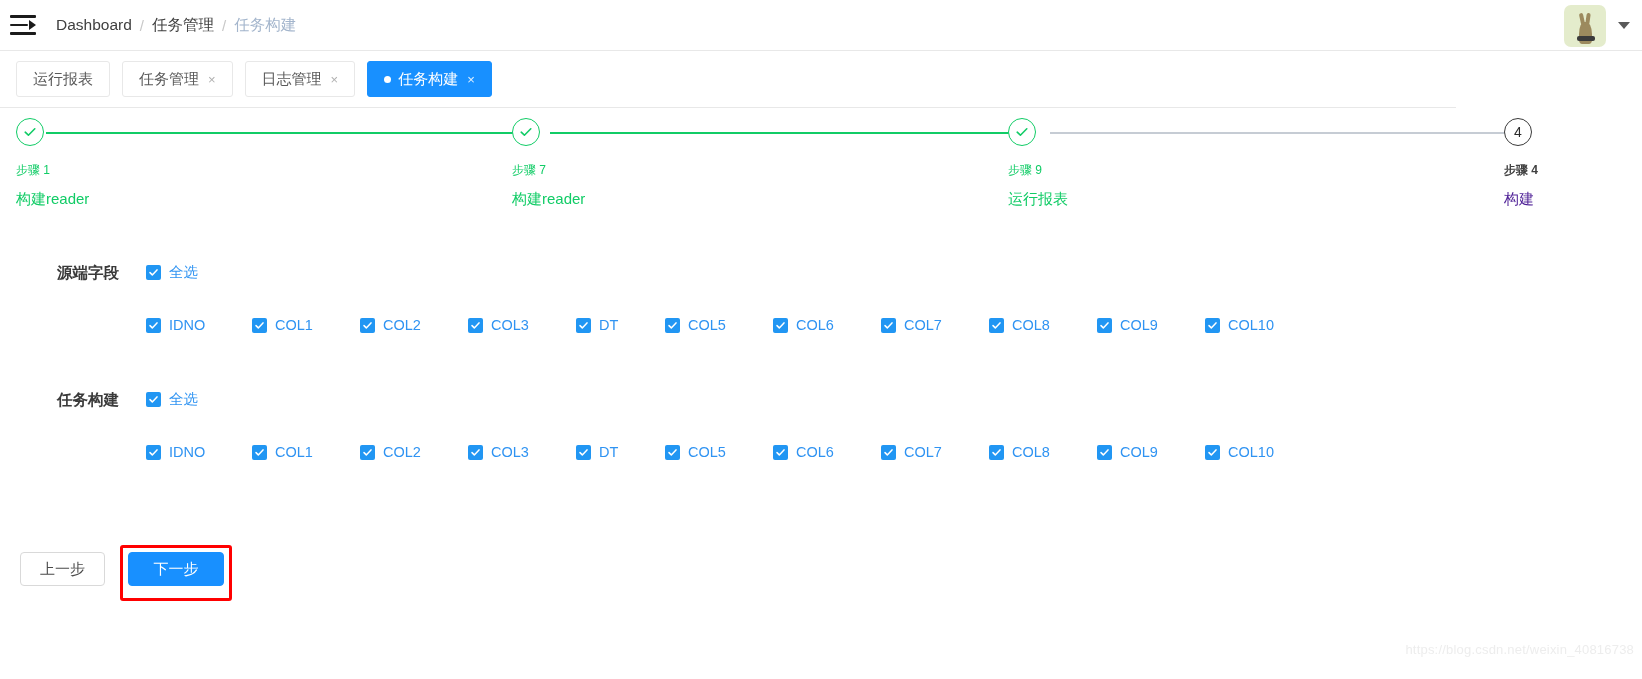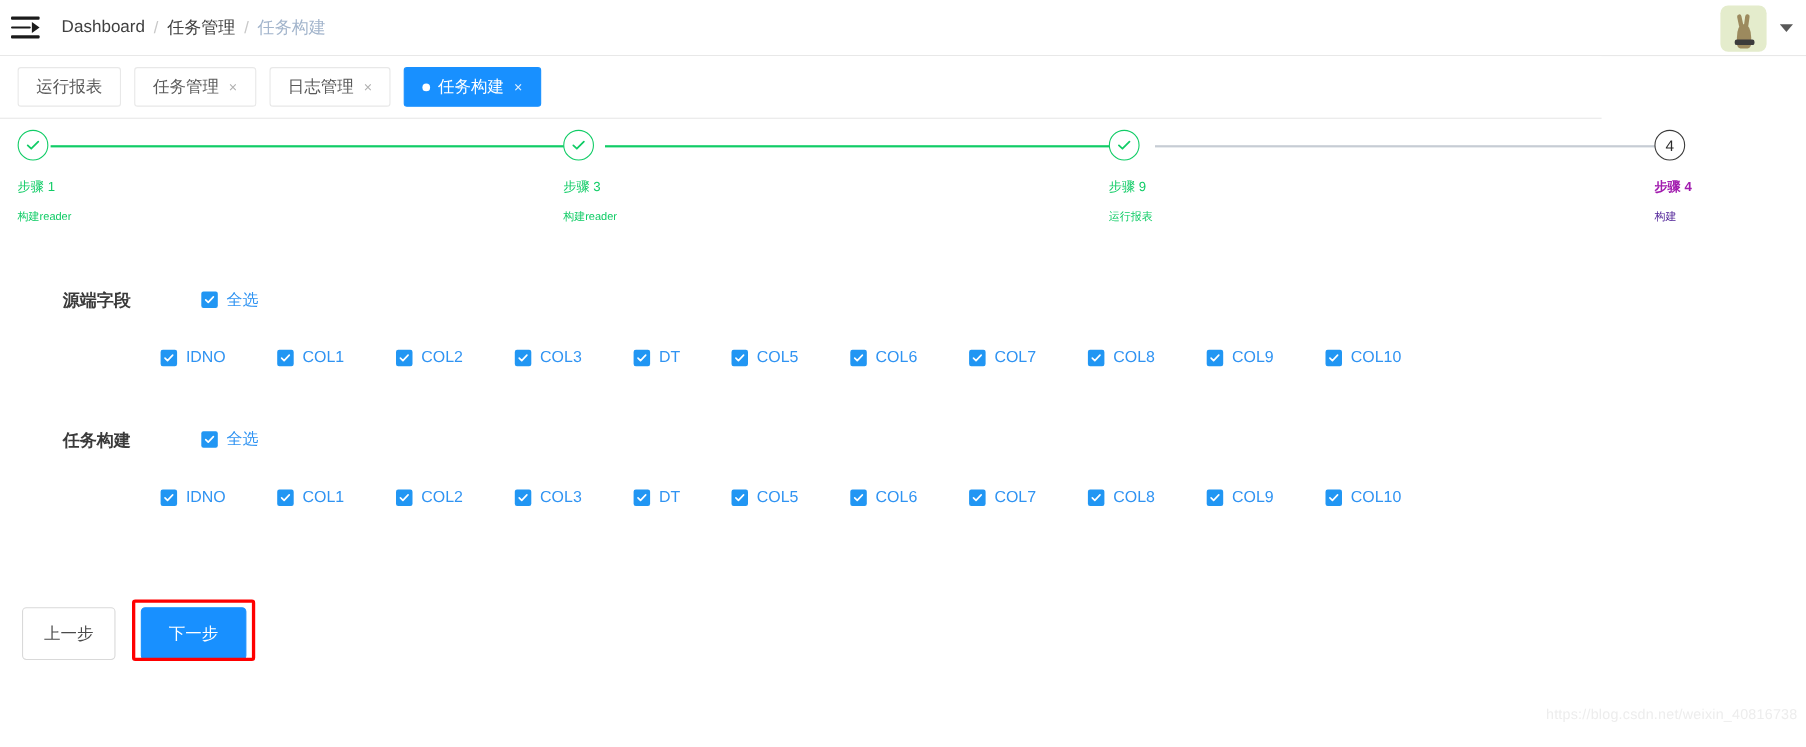--- a/index.html
+++ b/index.html
@@ -99,47 +99,47 @@
   .step-circle.pending { border-color: #3a3a3a; }
   .step-circle svg { display: block; }
   .step-circle .num { font-size: 14px; color: #2b2b2b; font-weight: 400; }
   .step-line {
     position: absolute; top: 13.5px; height: 2px; background: #11cc66; z-index: 1;
   }
   .step-line.gray { background: #c6ccd4; }
   .step-label {
     position: absolute; font-size: 12px; color: #11cc66; white-space: nowrap;
   }
-  .step-label.pending { color: #a21caf; font-weight: bold; }
+  .step-label.pending { color: #404040; font-weight: bold; }
   .step-desc {
-    position: absolute; font-size: 10px; color: #11cc66; white-space: nowrap;
+    position: absolute; font-size: 15px; color: #11cc66; white-space: nowrap;
   }
   .step-desc.pending { color: #4c1d95; }
 
   
   .field-block { position: absolute; left: 0; width: 1339px; }
   .field-title {
     position: absolute; font-size: 15.5px; color: #3a3a3a; font-weight: bold;
     white-space: nowrap;
   }
   .cb { display: inline-flex; align-items: center; gap: 8px; cursor: pointer; }
   .cb .box {
     width: 15px; height: 15px; border-radius: 2px; background: #2196f3;
     display: inline-flex; align-items: center; justify-content: center;
     flex: none;
   }
   .cb .box svg { display: block; }
   .cb .txt { font-size: 14.5px; color: #2f93f2; white-space: nowrap; }
-  .selectall { position: absolute; margin-left: 37px; }
+  .selectall { position: absolute; }
   .cb-row { position: absolute; display: flex; }
   .cb-row .cb { position: absolute; }
 
   
   .btn {
-    position: absolute; height: 48px; display: flex; align-items: center;
+    position: absolute; height: 34px; display: flex; align-items: center;
     justify-content: center; font-size: 15px; border-radius: 4px; cursor: pointer;
     white-space: nowrap;
   }
   .btn-prev {
     left: 20px; top: 552px; width: 85px;
     background: #fff; border: 1px solid #d9d9d9; color: #4a4a4a;
   }
   .btn-next {
     left: 128px; top: 552px; width: 96px;
     background: #1890ff; border: 1px solid #1890ff; color: #fff;
@@ -226,21 +226,21 @@
           </svg>
       </div>
       <div class="step-circle pending" style="left:1488px;">
         <span class="num">4</span>
       </div>
     </div>
 
     <div class="step-label" style="left:0px; top:44px;">步骤 1</div>
     <div class="step-desc" style="left:0px; top:72px;">构建reader</div>
 
-    <div class="step-label" style="left:496px; top:44px;">步骤 3</div>
+    <div class="step-label" style="left:496px; top:44px;">步骤 7</div>
     <div class="step-desc" style="left:496px; top:72px;">构建reader</div>
 
     <div class="step-label" style="left:992px; top:44px;">步骤 9</div>
     <div class="step-desc" style="left:992px; top:72px;">运行报表</div>
 
     <div class="step-label pending" style="left:1488px; top:44px;">步骤 4</div>
     <div class="step-desc pending" style="left:1488px; top:72px;">构建</div>
   </div>
 
   <div class="field-block" style="top:255px; height:90px;">

